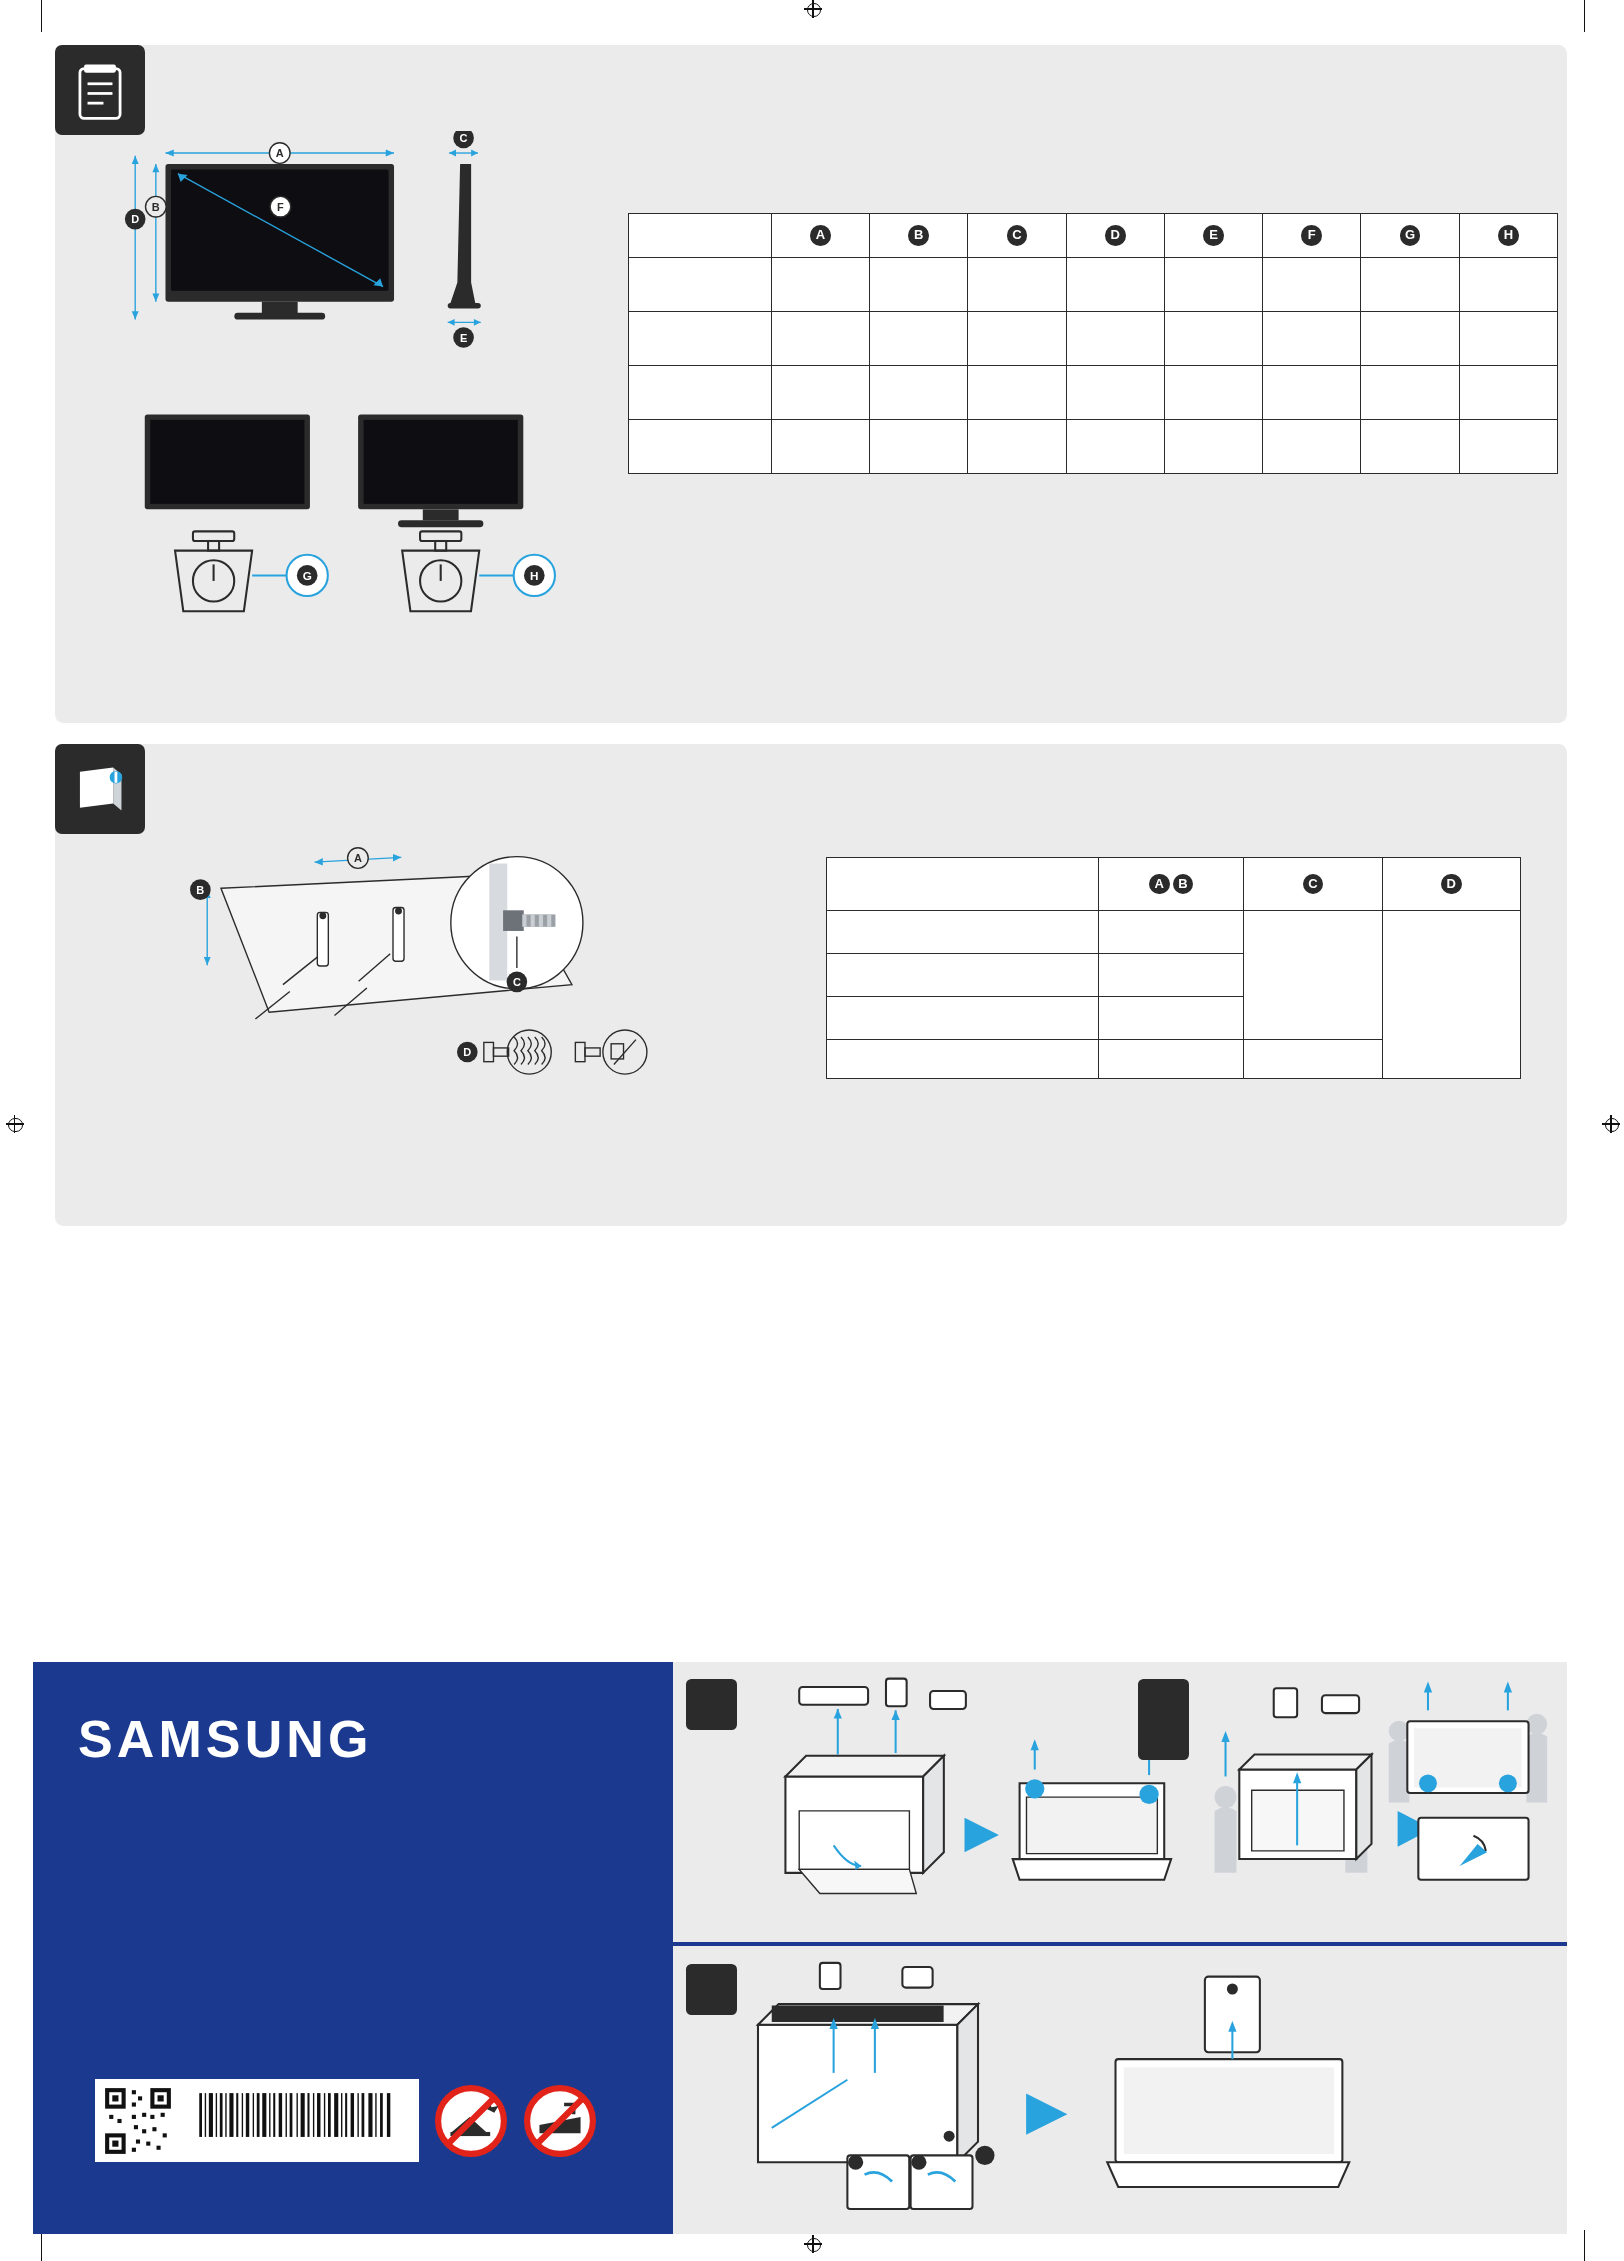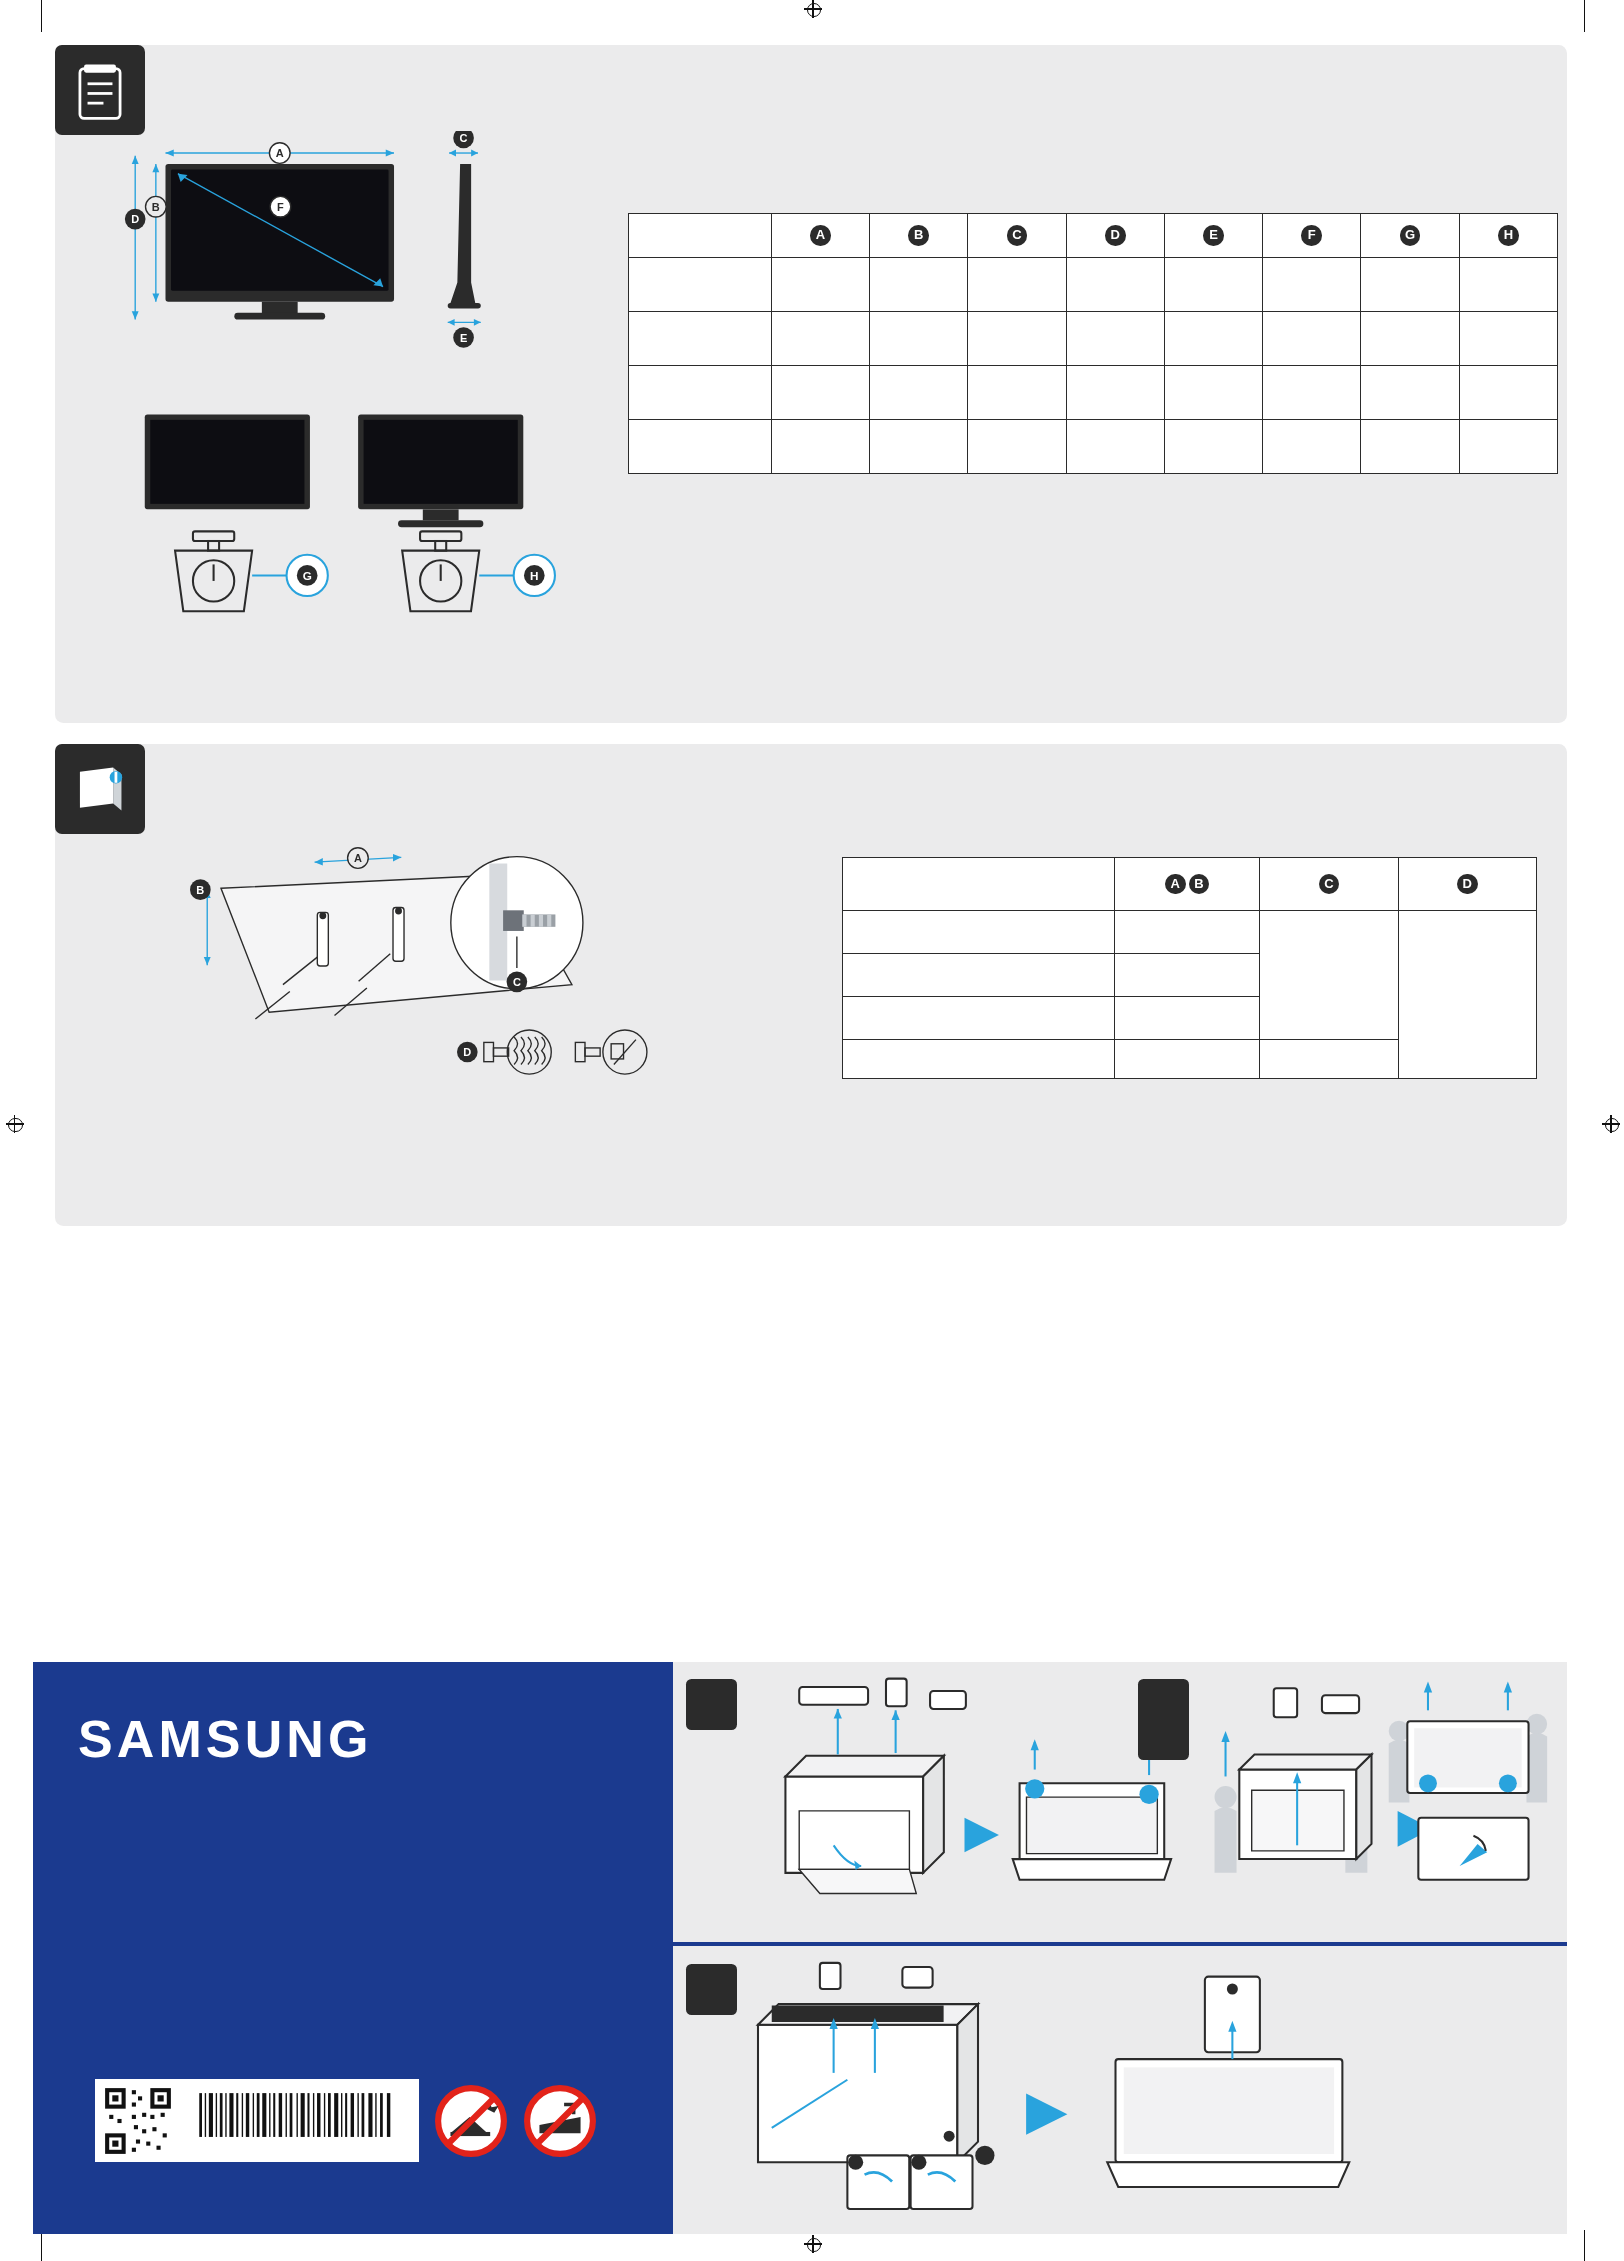--- a/index.html
+++ b/index.html
@@ -277,21 +277,21 @@
 
   <g transform="translate(615,270)">
     <rect x="10" y="14" width="14" height="28" fill="none" stroke="#2b2b2b" stroke-width="2"></rect>
     <rect x="24" y="22" width="22" height="12" fill="none" stroke="#2b2b2b" stroke-width="2"></rect>
     <circle cx="82" cy="28" r="32" fill="none" stroke="#2b2b2b" stroke-width="2"></circle>
     <path d="M66 46 L98 10" stroke="#2b2b2b" stroke-width="2"></path>
     <rect x="62" y="16" width="18" height="22" fill="none" stroke="#2b2b2b" stroke-width="2"></rect>
   </g>
 </svg>
 
-<table class="spec-table" style="left:826px;top:857px;width:695px;margin-left:16px;">
+<table class="spec-table" style="left:826px;top:857px;width:695px;">
   <thead>
     <tr>
       <th class="letter-cell" style="width:275px;height:50px;"></th>
       <th class="letter-cell" style="width:145px;">
         <span class="circ">A</span>
         <span class="circ">B</span>
       </th>
       <th class="letter-cell" style="width:138px;"><span class="circ">C</span></th>
       <th class="letter-cell" style="width:138px;"><span class="circ">D</span></th>
     </tr>

